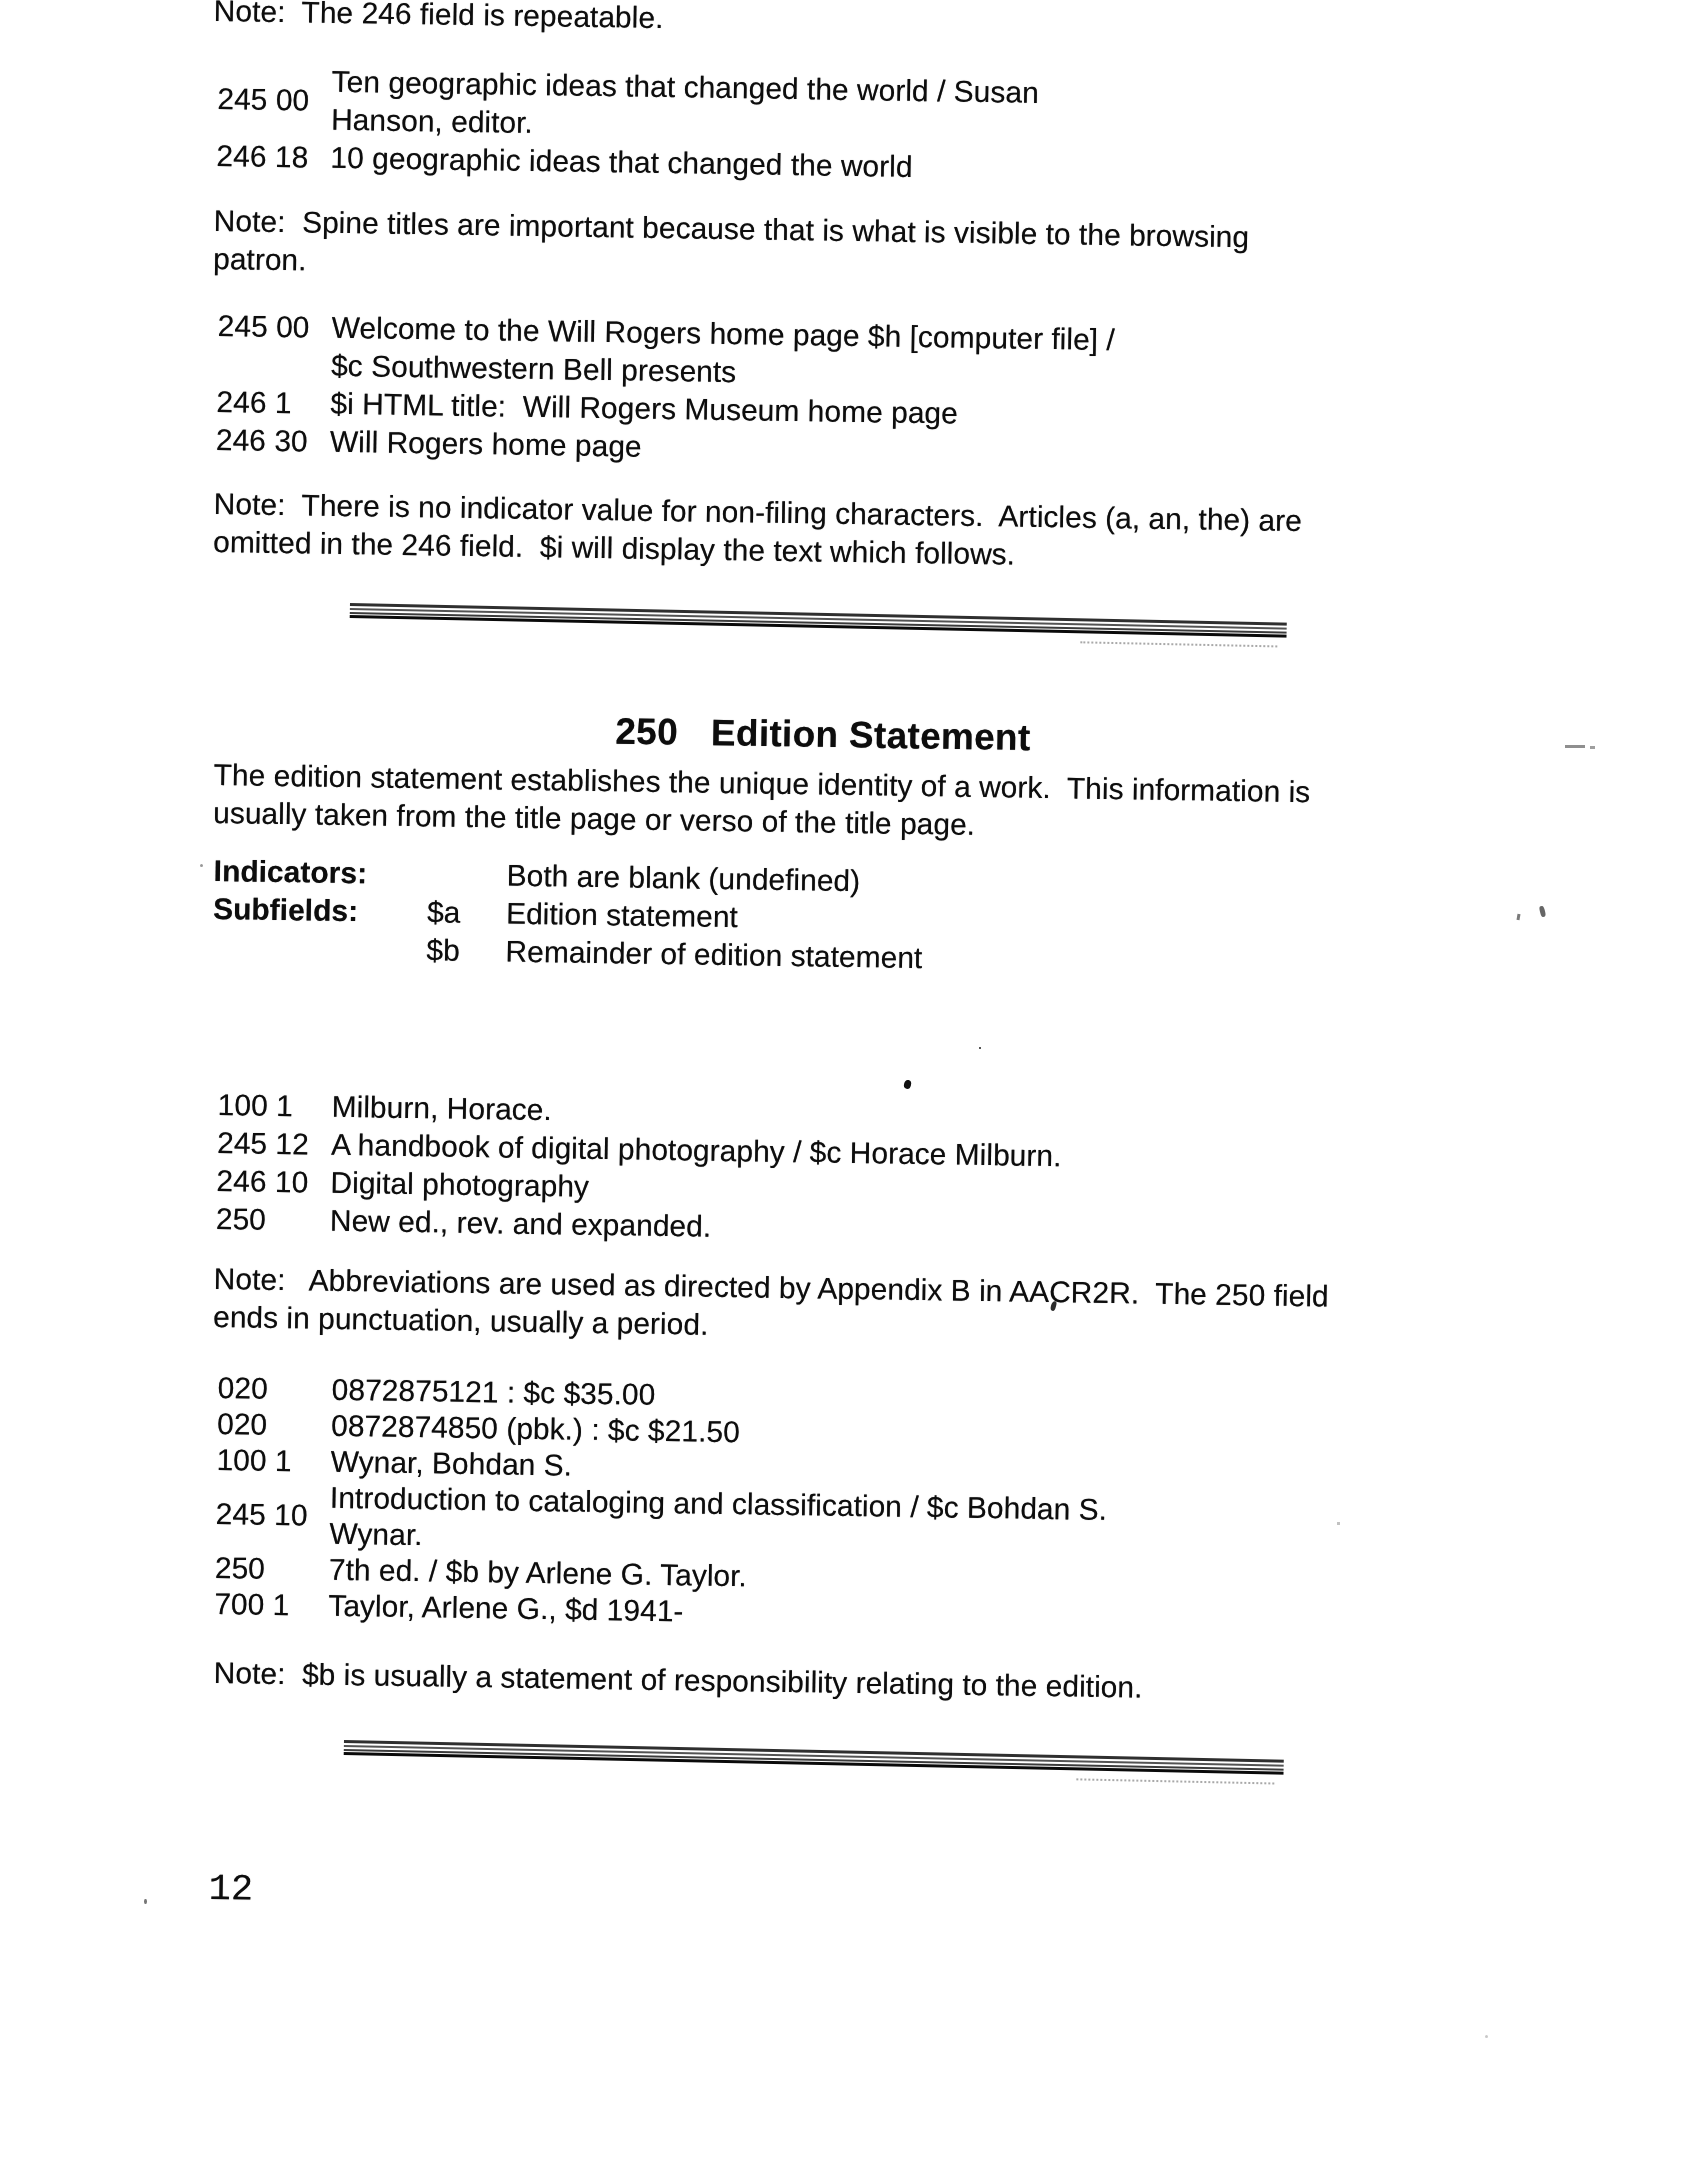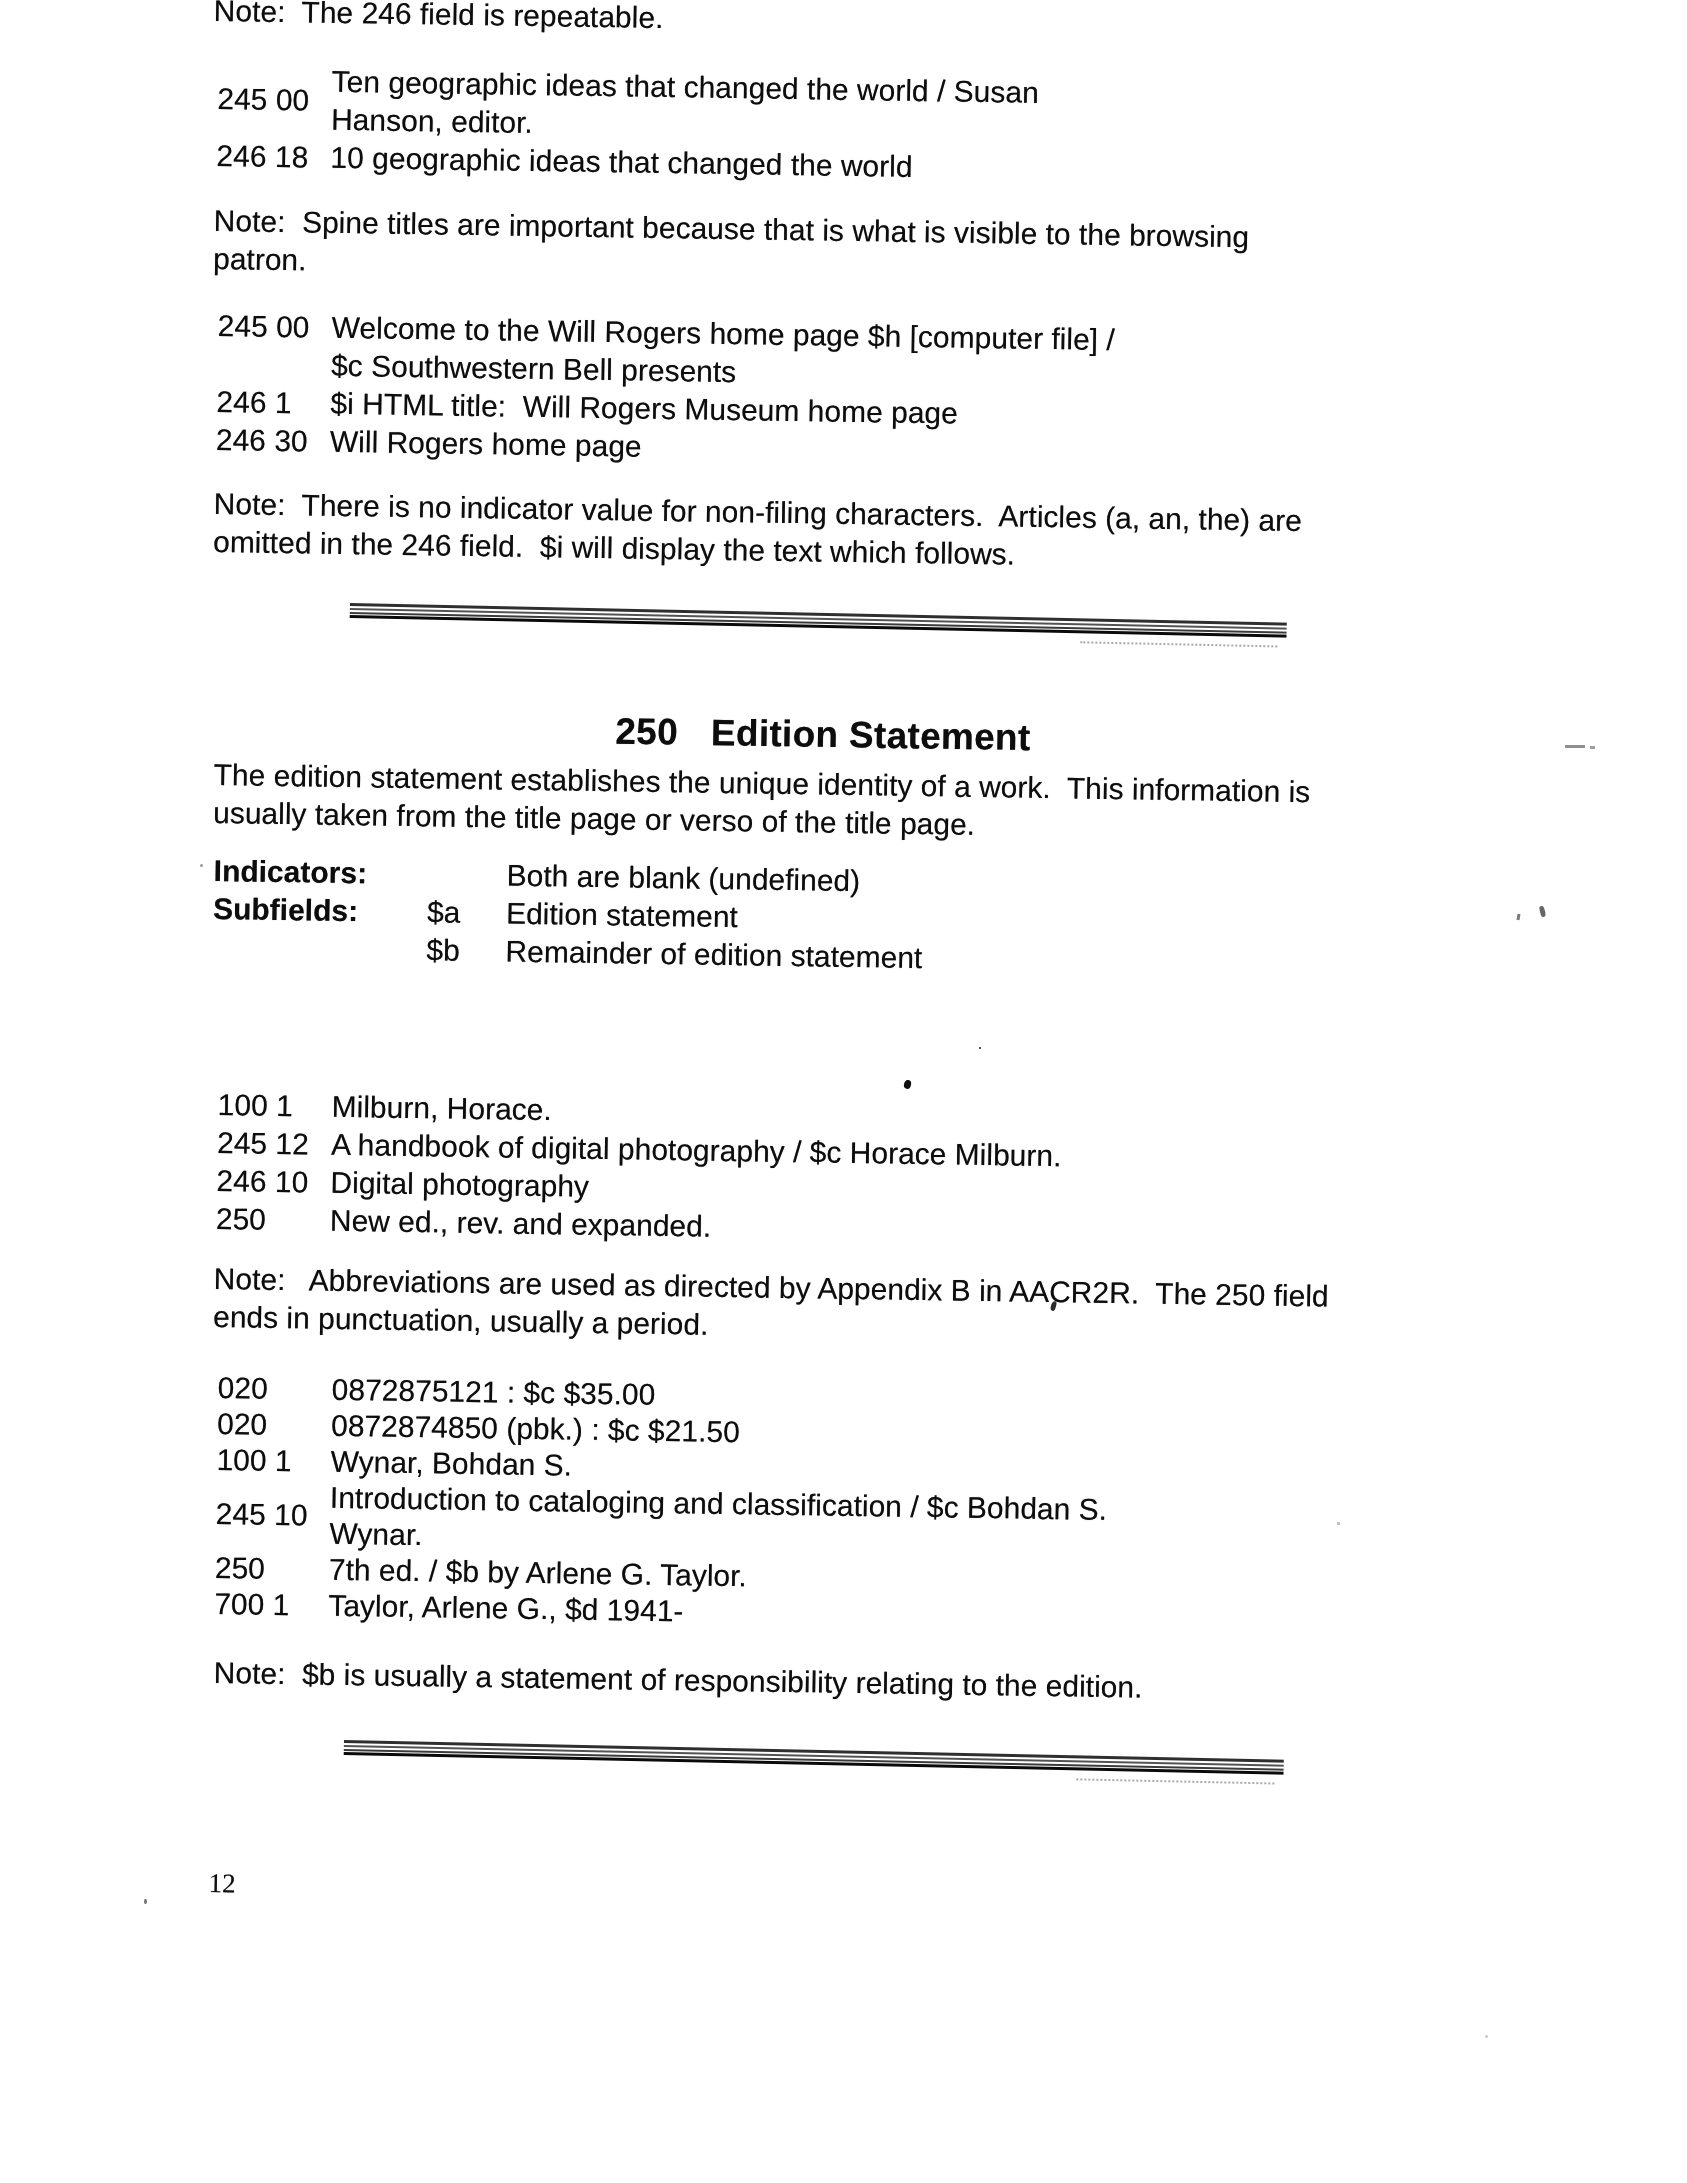--- a/index.html
+++ b/index.html
@@ -32,21 +32,21 @@
   
   .rule { filter:blur(0.3px); }
   .rl { background:#0a0a0a; }
   .rl1 { height:2.6px; opacity:.85; margin-bottom:2px; }
   .rl2 { height:2px; opacity:.7;  margin-bottom:2px; }
   .rl3 { height:2px; opacity:.8;  margin-bottom:1.3px; }
   .rl4 { height:3.3px; }
   .rule-echo { margin-left:78%; width:21%; border-top:2px dotted #6f6f6f;
                margin-top:8px; opacity:.6; }
   
-  .pagenum { font-family:Liberation Serif, serif; font-size:27px;
+  .pagenum { font-family:Liberation Mono, monospace; font-size:37px;
              text-shadow:0 0 0.7px rgba(0,0,0,.5); }
   
   .spk { position:absolute; }
 </style>
 </head>
 <body>
 
 <div class="page">
 
   <div class="abs bodytx tilt" style="left:214px; top:-8px;">

